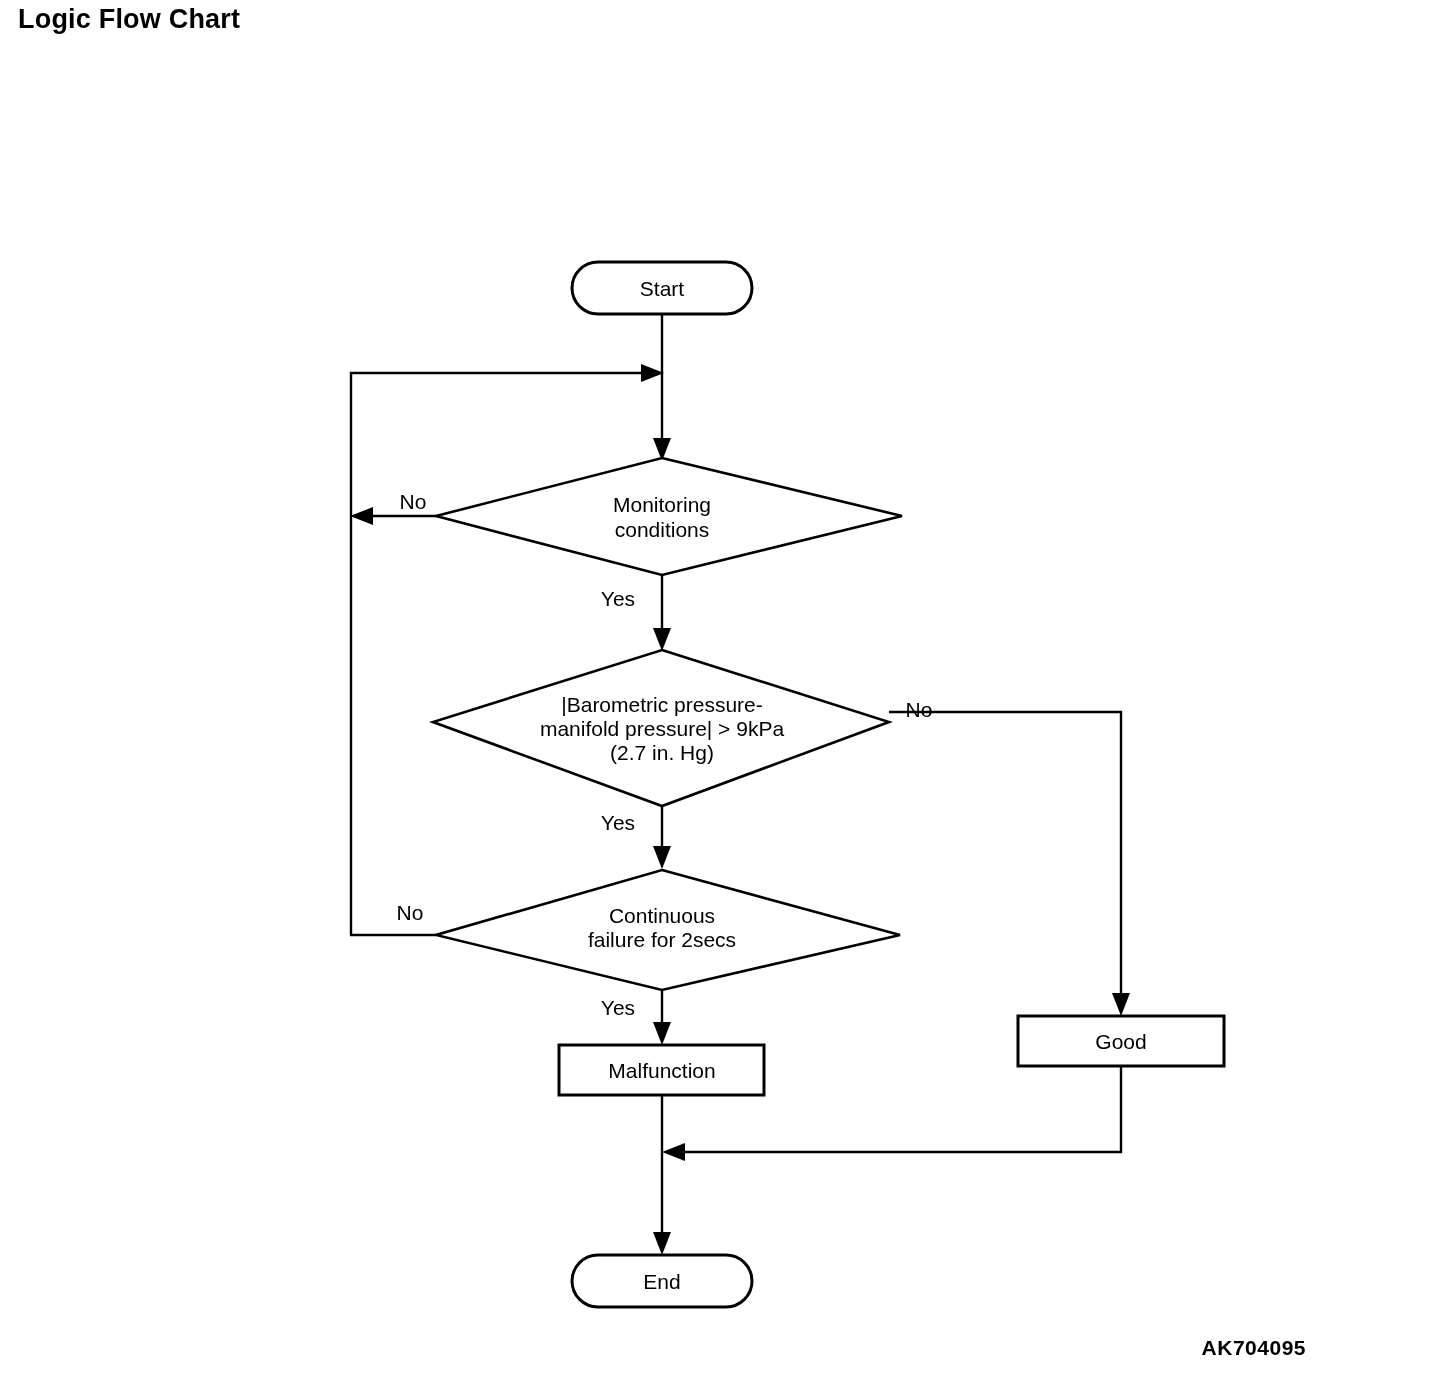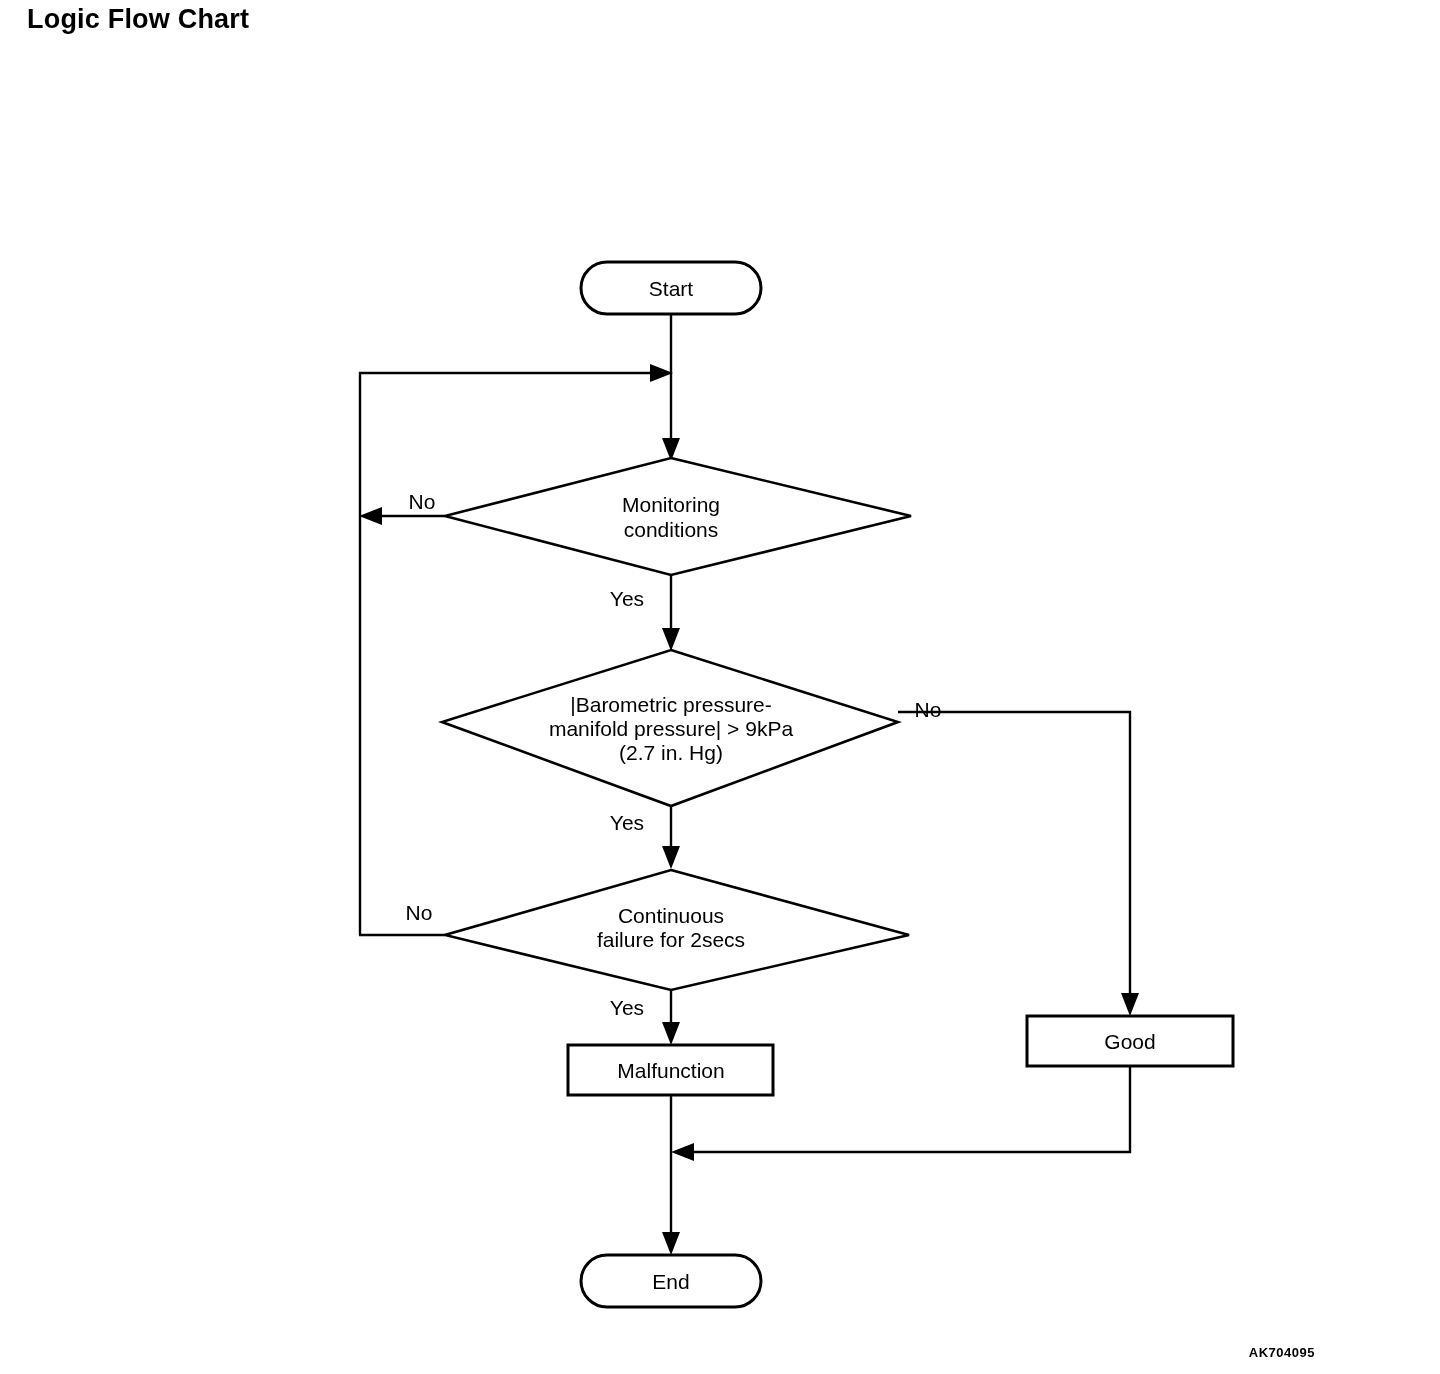--- a/index.html
+++ b/index.html
@@ -13,36 +13,35 @@
     height: 1374px;
     position: relative;
     font-family: "Liberation Sans", sans-serif;
     color: #000000;
     overflow: hidden;
   }
   #page-root {
     position: relative;
     width: 1324px;
     height: 1374px;
-    margin-left: 9px;
   }
   .page-title {
     position: absolute;
     left: 18px;
     top: 4px;
     font-size: 27px;
     font-weight: bold;
     letter-spacing: 0.2px;
     white-space: nowrap;
   }
   .ref-code {
     position: absolute;
     right: 18px;
     bottom: 14px;
-    font-size: 13px;
+    font-size: 21px;
     font-weight: bold;
     letter-spacing: 0.5px;
     white-space: nowrap;
   }
   .flow-canvas {
     position: absolute;
     left: 16px;
     top: 0;
     width: 1440px;
     height: 1374px;

